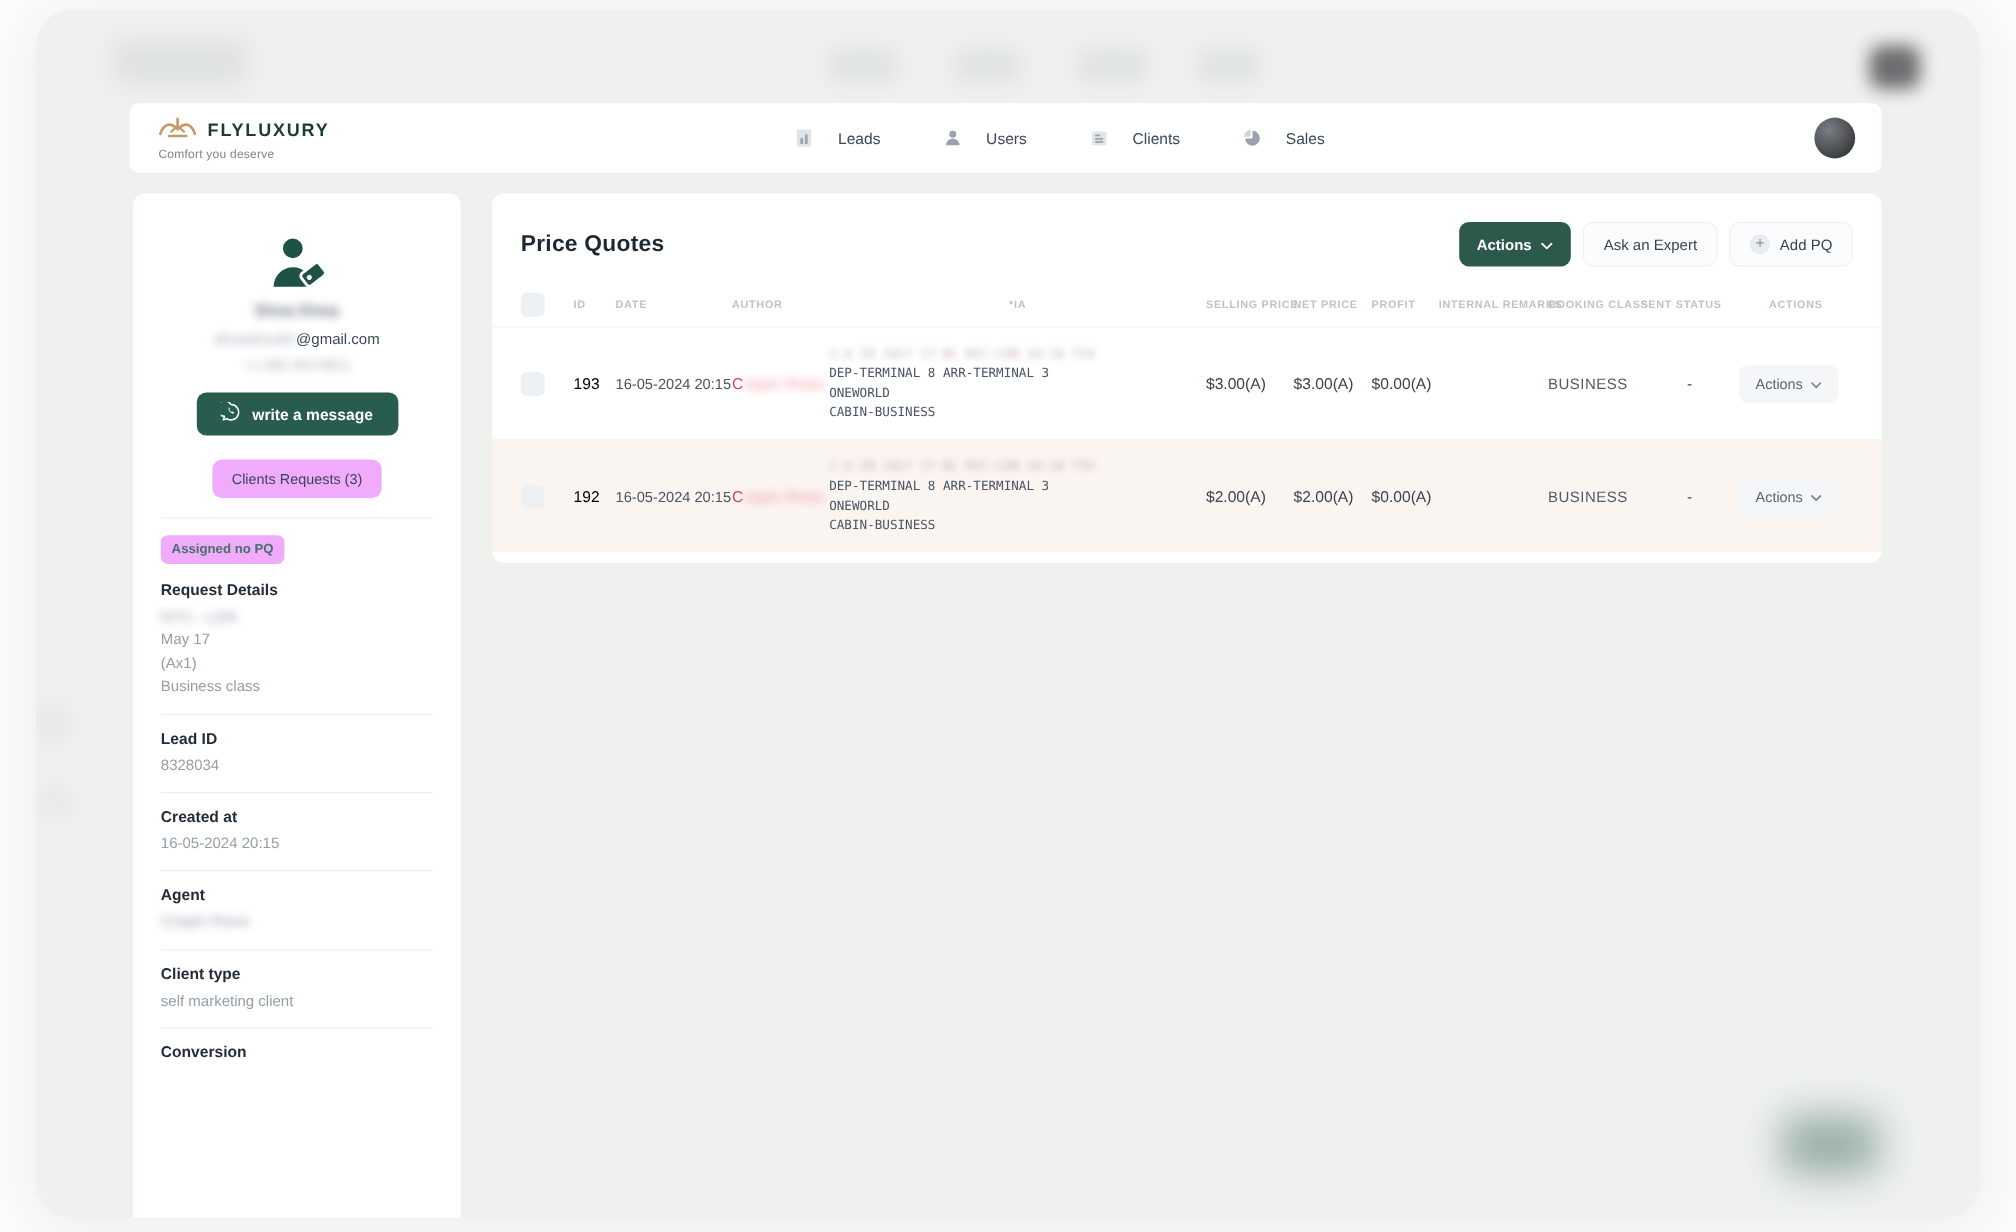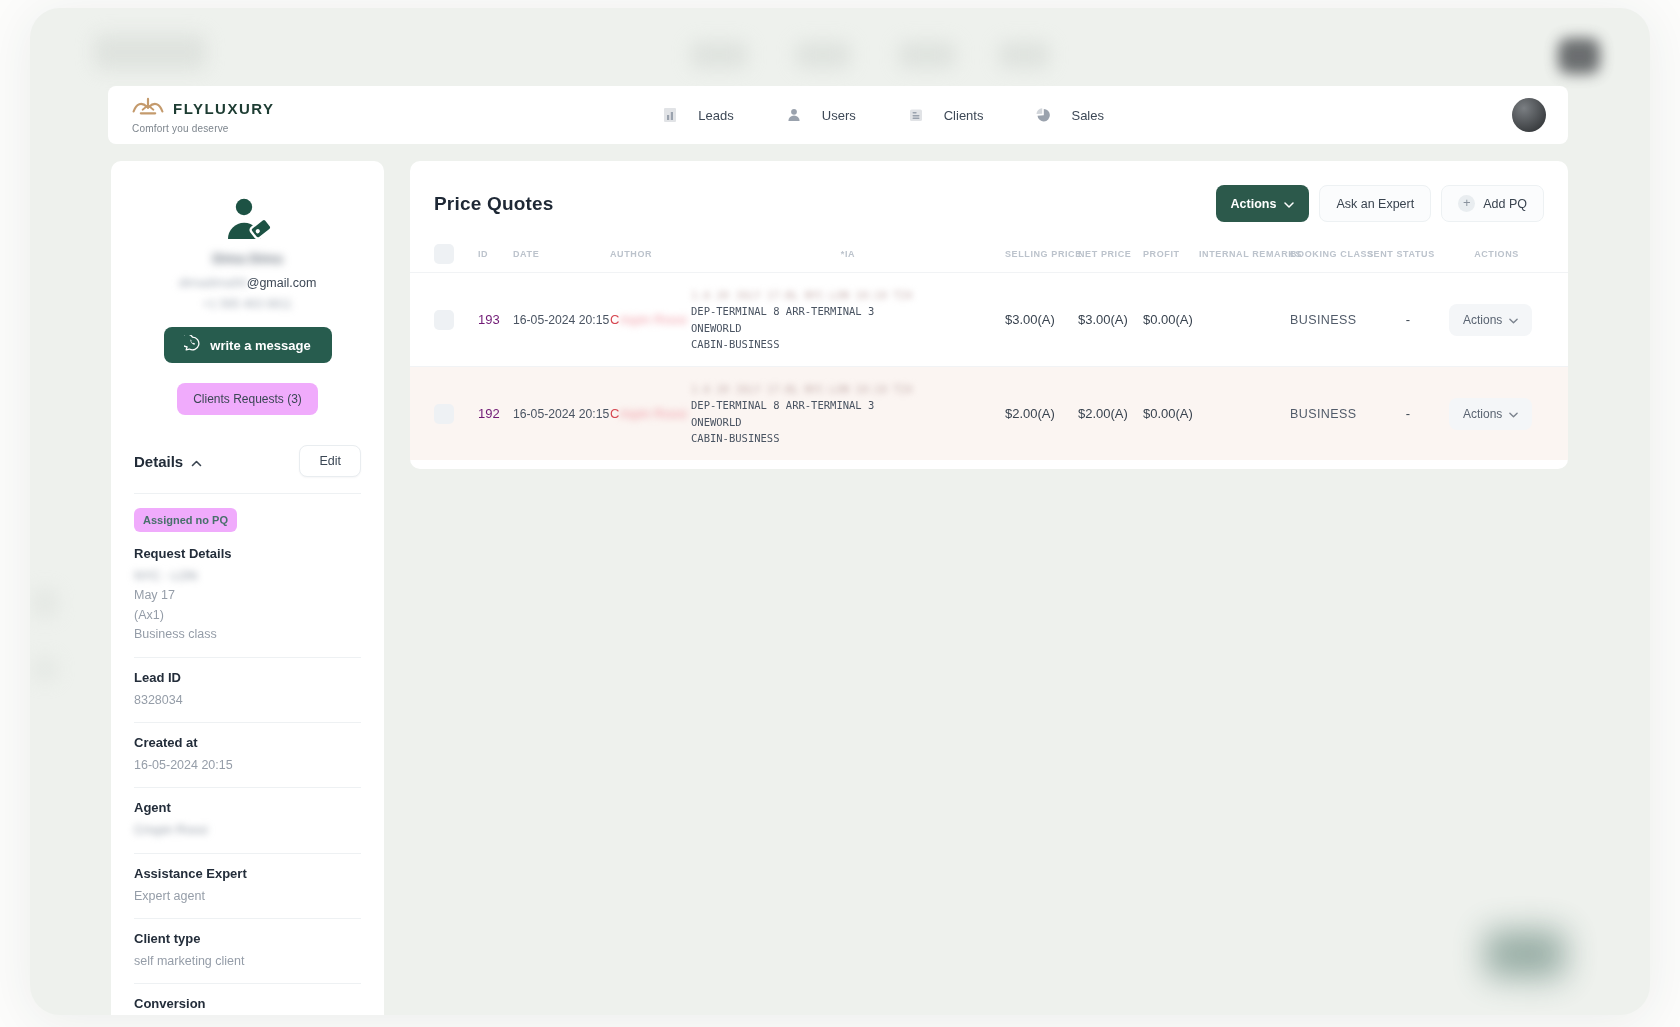--- a/index.html
+++ b/index.html
@@ -116,21 +116,21 @@
     grid-template-columns:44px 35px 97px 81px 1fr 73px 65px 56px 91px 77px 82px 95px;
     align-items:center;
   }
   .thead { padding:0 24px; height:36px; }
   .th { font-size:9px; font-weight:bold; letter-spacing:.6px; color:#bcc3cc; white-space:nowrap; }
   .th.c, .td.c { text-align:center; }
   .trow { padding:14px 24px; min-height:93px; border-top:1px solid #f1f3f5; }
   .trow.tinted { background:rgba(248,236,230,.5); }
   .checkbox { width:20px; height:20px; border-radius:5px; background:#eef1f4; cursor:pointer; }
   .td { font-size:13px; color:#39434f; }
-  .td-id { font-size:13px; color:#701a75; }
+  .td-id { font-size:13px; color:#000000; }
   .td-date { font-size:12.2px; color:#4a5462; }
   .td-author { font-size:13px; white-space:nowrap; }
   .author-c { color:#d6454f; }
   .ia-cell { line-height:1.55; padding-right:14px; }
   .ia-blur { font-family:"DejaVu Sans Mono", monospace; font-size:10.5px; white-space:nowrap; }
   .ia-line { font-family:"DejaVu Sans Mono", monospace; font-size:10.5px; color:#4a5462; white-space:nowrap; }
   .td-book { font-size:12.5px; color:#515b69; letter-spacing:.4px; }
   .btn-row-actions {
     display:inline-flex; align-items:center; gap:7px;
     background:#f4f6f8; color:#5a6472; border:none; border-radius:8px;
@@ -235,31 +235,20 @@
           <svg width="17" height="17" viewBox="0 0 24 24" fill="none">
             <path d="M12 3a9 9 0 1 0-7.6 13.7L3 21l4.5-1.2A9 9 0 1 0 12 3z" stroke="#fff" stroke-width="1.8" stroke-linejoin="round"></path>
             <path d="M9 8.2c.4 2.6 3.1 5.2 5.6 5.7l1.2-1.7-2.2-1.1-1 .6c-1-.5-2-1.5-2.5-2.6l.6-1-1.2-2.1z" fill="#fff"></path>
           </svg>
         </span>
         <span>write a message</span>
       </button>
 
       <button class="btn-requests">Clients Requests (3)</button>
 
-      <div class="details-head">
-        <span class="details-title">
-          <span>Details</span>
-          <span>
-            <svg width="11" height="7" viewBox="0 0 11 7" fill="none">
-                <path d="M1.5 5.5 5.5 1.5 9.5 5.5" stroke="#3a4450" stroke-width="1.6" stroke-linecap="round" stroke-linejoin="round"></path>
-              </svg>
-          </span>
-        </span>
-        <button class="btn-edit">Edit</button>
-      </div>
 
       <div class="side-div"></div>
 
       <span class="badge-nopq">Assigned no PQ</span>
 
       <div class="sec">
         <div class="sec-label">Request Details</div>
         <div class="sec-val blur-s">NYC - LON</div>
         <div class="sec-val">May 17</div>
         <div class="sec-val">(Ax1)</div>
@@ -274,24 +263,20 @@
       <div class="sec">
         <div class="sec-label">Created at</div>
         <div class="sec-val">16-05-2024 20:15</div>
       </div>
 
       <div class="sec">
         <div class="sec-label">Agent</div>
         <div class="sec-val blur-s">Crispin Rossi</div>
       </div>
 
-      <div class="sec">
-        <div class="sec-label">Assistance Expert</div>
-        <div class="sec-val">Expert agent</div>
-      </div>
 
       <div class="sec">
         <div class="sec-label">Client type</div>
         <div class="sec-val">self marketing client</div>
       </div>
 
       <div class="sec">
         <div class="sec-label">Conversion</div>
 
       </div>

